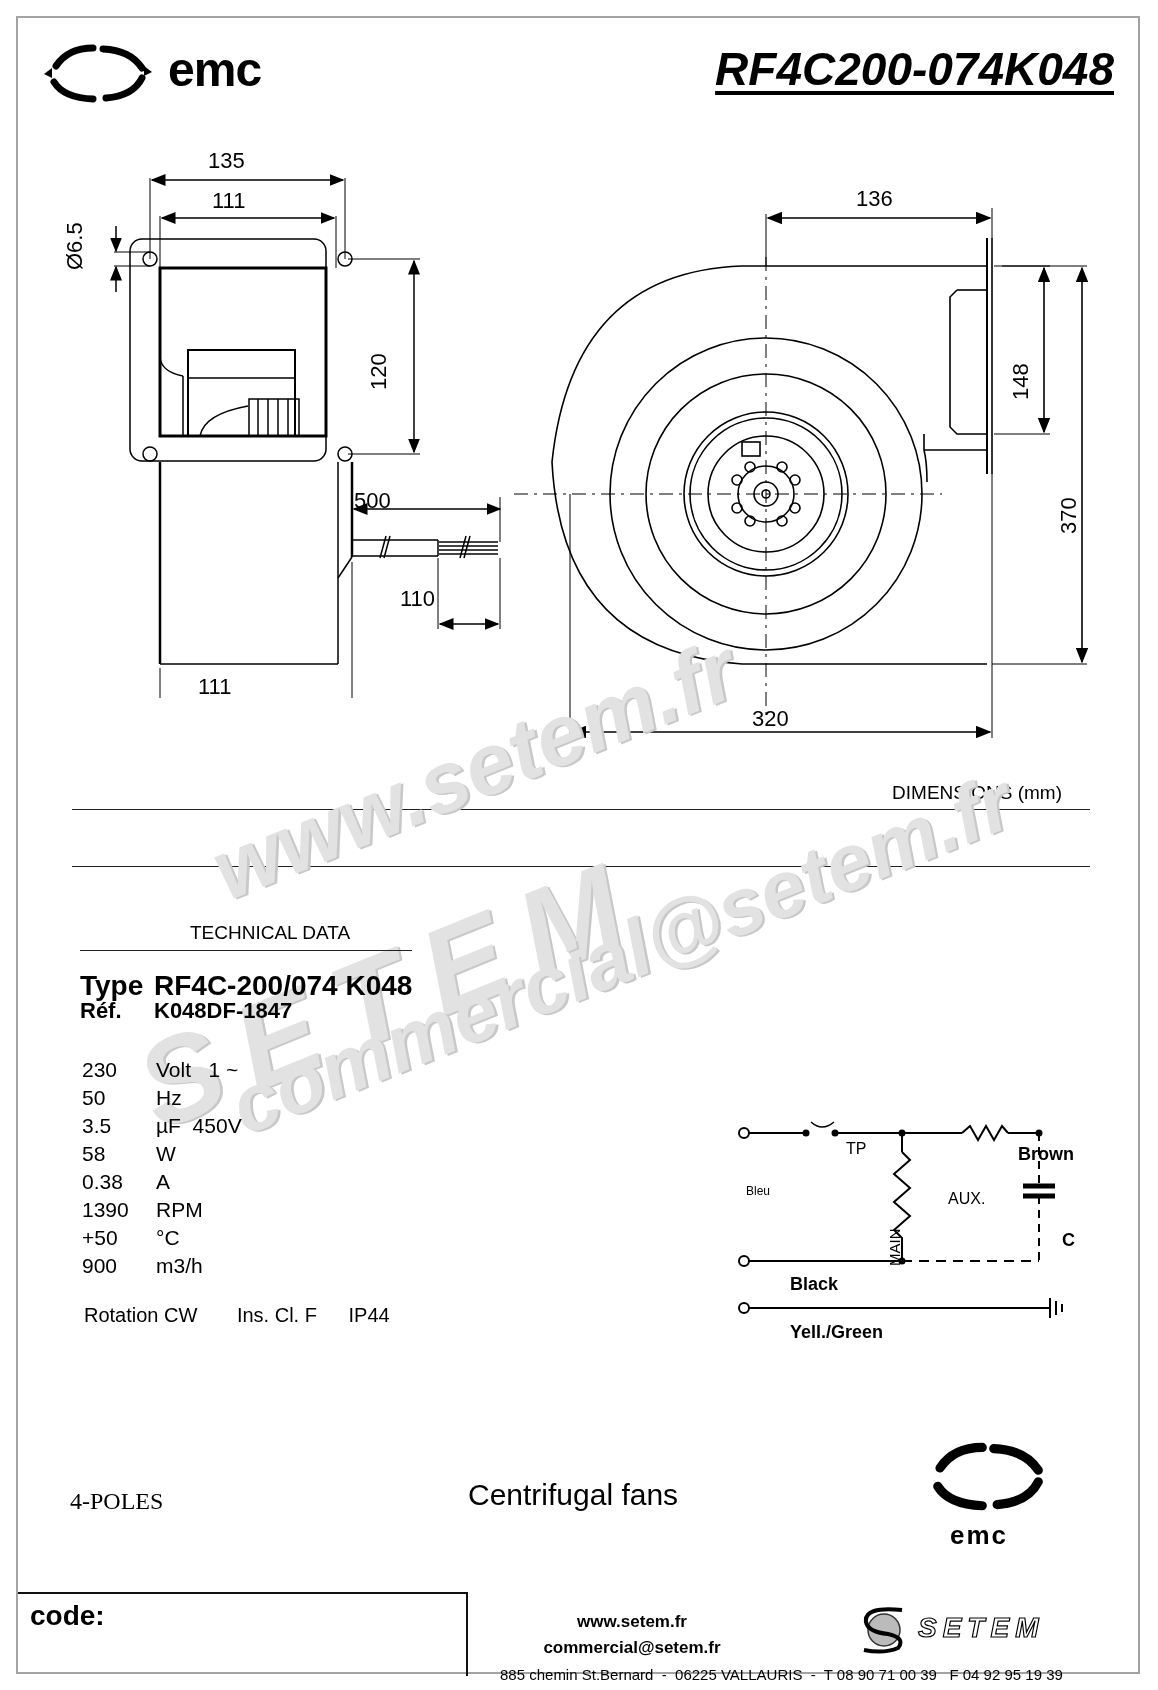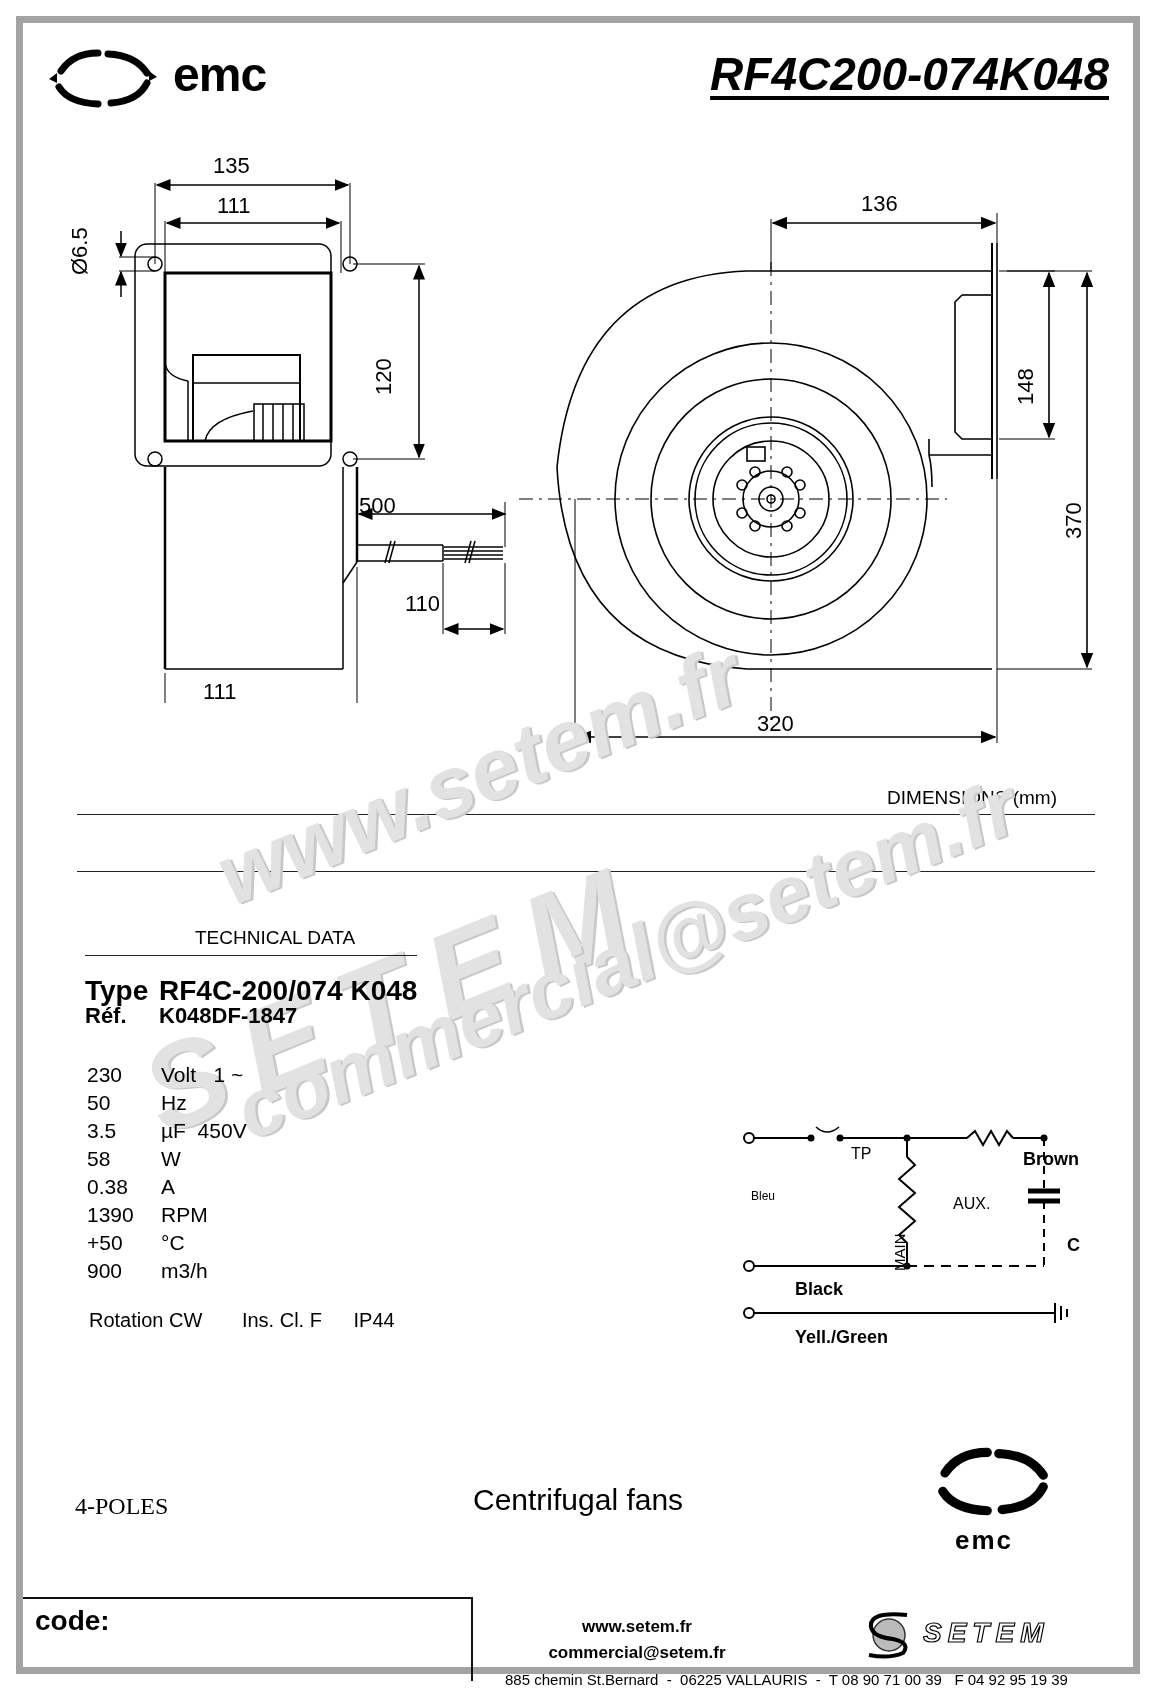--- a/index.html
+++ b/index.html
@@ -1,19 +1,19 @@
 <!DOCTYPE html>
 <html><head>
 <meta charset="utf-8">
 <style>
   html, body { margin:0; padding:0; background:#fff; }
   body { width:1158px; height:1690px; position:relative; overflow:hidden;
          font-family:"Liberation Sans", sans-serif; color:#000; }
   .sheet { position:absolute; left:16px; top:16px; width:1124px; height:1658px;
-           border:7px solid #a3a3a3; box-sizing:border-box; }
+           border:2px solid #a3a3a3; box-sizing:border-box; }
   .abs { position:absolute; }
   .logo-word { font-weight:bold; font-size:48px; letter-spacing:-1px; }
   .part-title { font-weight:bold; font-style:italic; font-size:46px;
                 text-decoration:underline; text-underline-offset:6px;text-align:right; }
   .rule { position:absolute; height:0; border-top:1.5px solid #222; }
   .wm { position:absolute; color:#e2e2e2; font-weight:bold; font-style:italic;
         text-shadow: 2px 2px 0 #c8c8c8; transform-origin:left top;
         pointer-events:none; white-space:nowrap; }
   .label { font-size:22px; }
   .spec-row { position:absolute; font-size:21px; }

